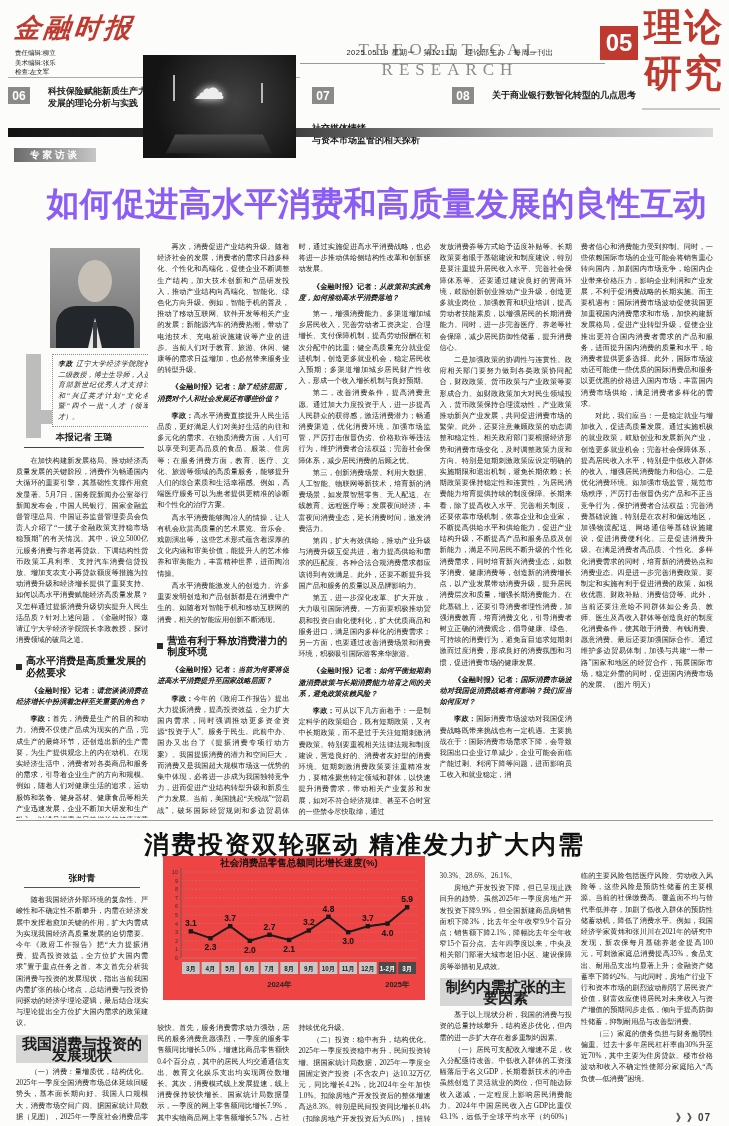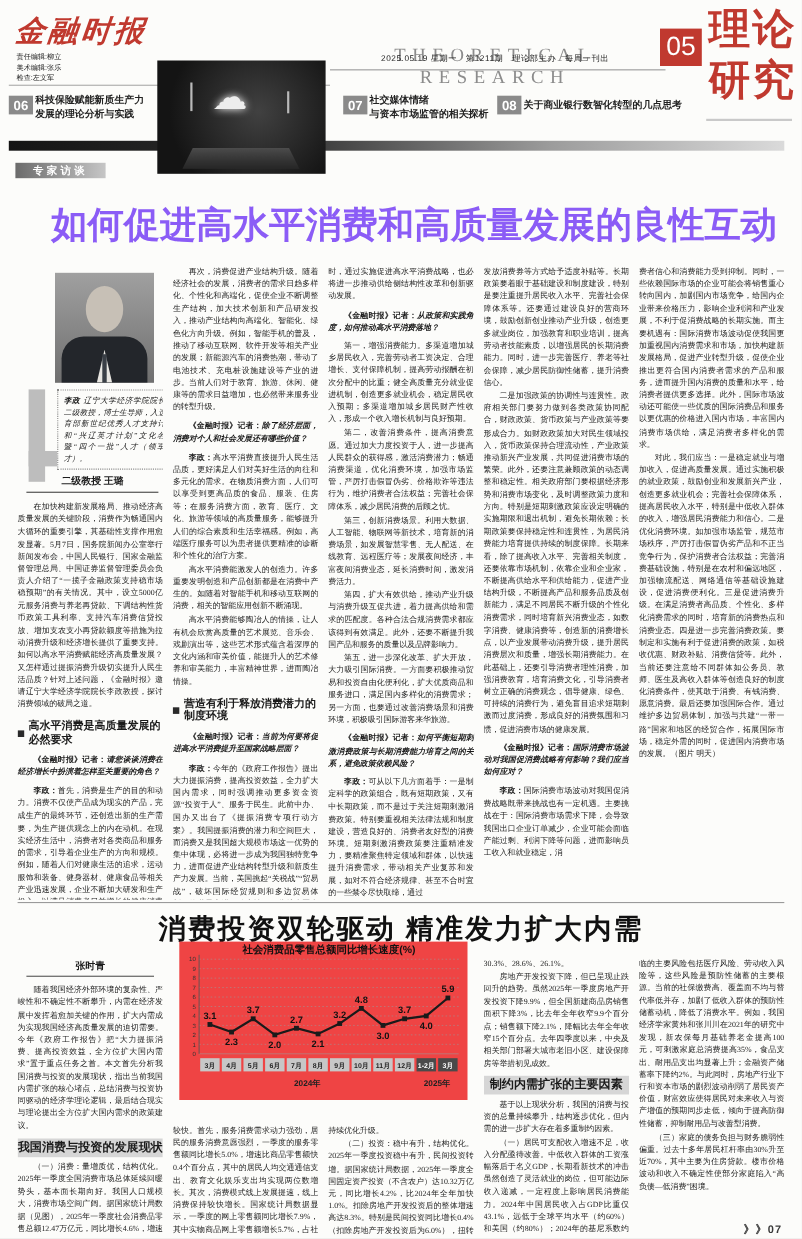--- a/index.html
+++ b/index.html
@@ -11,28 +11,28 @@
         font-weight:bold;font-size:27px;color:#c0392f;letter-spacing:3px;transform:skewX(-6deg);}
   .editors{position:absolute;left:15px;top:48px;font-size:6.5px;line-height:9.5px;color:#222;
         font-family:"Liberation Sans",sans-serif;}
   .rule-left{position:absolute;left:8px;top:77px;width:292px;height:1px;background:#aaa;}
   .eng{position:absolute;left:295px;top:24px;width:310px;text-align:center;
         font-family:"Liberation Serif",serif;font-size:17px;letter-spacing:6px;color:#8c8c8c;margin-top:16px;}
   .issue{position:absolute;left:295px;top:48px;width:310px;text-align:center;font-size:7.5px;color:#222;
         font-family:"Liberation Sans",sans-serif;letter-spacing:0.5px;}
   .rule-mid{position:absolute;left:300px;top:63px;width:305px;height:1px;background:#999;}
   .pagenum{position:absolute;left:600px;top:26px;width:38px;height:34px;background:#c0392f;color:#fff;
-        font-family:"Liberation Sans",sans-serif;font-weight:normal;font-size:24px;
+        font-family:"Liberation Sans",sans-serif;font-weight:bold;font-size:24px;
         display:flex;align-items:center;justify-content:center;}
   .secttitle{position:absolute;left:644px;top:4px;width:84px;font-family:"Liberation Sans",sans-serif;
         font-weight:900;font-size:38px;line-height:46px;color:#c0392f;letter-spacing:2px;}
   .rule-right{position:absolute;left:642px;top:108px;width:78px;height:2px;background:#c9c9c9;}
 
-  .nav-item{position:absolute;top:85px;display:flex;gap:2px;}
-  #nav1{left:8px;} #nav2{left:312px;} #nav3{left:452px;}
+  .nav-item{position:absolute;top:85px;display:flex;gap:18px;}
+  #nav1{left:8px;} #nav2{left:312px;flex-direction:column;} #nav3{left:452px;}
   .nav-num{width:22px;height:17px;background:#8a8a8a;color:#fff;font-family:"Liberation Sans",sans-serif;
         font-weight:bold;font-size:12px;display:flex;align-items:center;justify-content:center;margin-top:2px;}
   .nav-text{font-family:"Liberation Sans",sans-serif;font-weight:bold;font-size:9px;line-height:12px;color:#222;}
   .nav-text.single div:first-child{line-height:21px;}
 
   .head-photo{position:absolute;left:143px;top:55px;width:153px;height:103px;z-index:2;overflow:hidden;
         background:radial-gradient(circle at 60% 45%,#414141,#141414 75%);}
   .cloud{position:absolute;left:50px;top:14px;font-size:32px;color:#ededed;text-shadow:0 0 8px #fff;}
   .laptop{position:absolute;left:28px;bottom:4px;width:96px;height:22px;
         background:linear-gradient(#4c4c4c,#262626);transform:perspective(60px) rotateX(32deg);}
@@ -51,21 +51,21 @@
   .article{position:absolute;left:16px;top:242px;width:697px;height:576px;display:flex;gap:9px;}
   .col{flex:1 1 0;overflow:hidden;text-align:justify;font-size:7.2px;line-height:11.2px;color:#1b1b1b;}
   .body-p{margin:0 0 1px;text-indent:2em;}
   .noindent{text-indent:0;}
   .ap{font-family:"Liberation Sans",sans-serif;font-weight:bold;}
   .q{margin:5px 0;font-weight:bold;font-style:italic;text-indent:2em;}
   .q .qp{font-style:normal;font-family:"Liberation Sans",sans-serif;}
   .subhead{display:flex;align-items:center;gap:4px;font-family:"Liberation Sans",sans-serif;font-weight:bold;
         font-size:10px;margin:9px 0 7px;text-align:left;}
   .subhead .sq{width:6px;height:6px;background:#2a2a2a;flex:none;}
-  .boxhead{background:#d6d6d6;font-family:"Liberation Sans",sans-serif;font-weight:bold;font-size:11px;
+  .boxhead{background:#d6d6d6;font-family:"Liberation Sans",sans-serif;font-weight:bold;font-size:15px;
         text-align:center;padding:3px 0;margin:5px 0 4px;text-indent:0;}
 
   .author-block{position:relative;height:212px;margin-bottom:2px;}
   .l-vert{position:absolute;left:10px;top:112px;width:15px;height:84px;background:#bdbdbd;}
   .l-horiz{position:absolute;left:10px;top:168px;width:100px;height:14px;background:#bdbdbd;}
   .portrait{position:absolute;left:34px;top:6px;width:90px;height:100px;z-index:2;overflow:hidden;
         background:linear-gradient(#a0a0a0,#6f6f6f);}
   .p-head{position:absolute;left:28px;top:12px;width:34px;height:42px;border-radius:50%;background:#c7c0b6;}
   .p-suit{position:absolute;left:6px;bottom:0;width:78px;height:42px;border-radius:20px 20px 0 0;background:#23262b;}
   .p-shirt{position:absolute;left:38px;bottom:0;width:14px;height:30px;background:#e8e6e1;
@@ -154,36 +154,36 @@
         <div class="l-horiz"></div>
         <div class="portrait">
           <div class="p-head"></div>
           <div class="p-suit"></div>
           <div class="p-shirt"></div>
           <div class="p-tie"></div>
         </div>
         <div class="bio-box">
           <span class="bio-name">李政</span><span>辽宁大学经济学院院长，二级教授，博士生导师，入选教育部新世纪优秀人才支持计划和“兴辽英才计划”文化名家暨“四个一批”人才（领军人才）。</span>
         </div>
-        <div class="reporter">二级教授 王璐</div>
+        <div class="reporter">本报记者 王璐</div>
       </div>
       <div>
           <p class="body-p">在加快构建新发展格局、推动经济高质量发展的关键阶段，消费作为畅通国内大循环的重要引擎，其基础性支撑作用愈发显著。5月7日，国务院新闻办公室举行新闻发布会，中国人民银行、国家金融监督管理总局、中国证券监督管理委员会负责人介绍了“一揽子金融政策支持稳市场稳预期”的有关情况。其中，设立5000亿元服务消费与养老再贷款、下调结构性货币政策工具利率、支持汽车消费信贷投放、增加支农支小再贷款额度等措施为拉动消费升级和经济增长提供了重要支持。如何以高水平消费赋能经济高质量发展？又怎样通过提振消费升级切实提升人民生活品质？针对上述问题，《金融时报》邀请辽宁大学经济学院院长李政教授，探讨消费领域的破局之道。</p>
           <div class="subhead"><span class="sq"></span>高水平消费是高质量发展的必然要求</div>
           <p class="q"><span class="qp">《金融时报》记者：</span>请您谈谈消费在经济增长中扮演着怎样至关重要的角色？</p>
           <p class="body-p"><span class="ap">李政：</span>首先，消费是生产的目的和动力。消费不仅使产品成为现实的产品，完成生产的最终环节，还创造出新的生产需要，为生产提供观念上的内在动机。在现实经济生活中，消费者对各类商品和服务的需求，引导着企业生产的方向和规模。例如，随着人们对健康生活的追求，运动服饰和装备、健身器材、健康食品等相关产业迅速发展，企业不断加大研发和生产投入，以满足消费者日益增长的健康消费需求，从而扩大了生产，促进了经济增长和创新发展，激发了经济发展的新动能，衍生了与健康、健身相关的新产业、新业态。</p>
         </div>
     </div>
     <div class="col">
         <div>
           <p class="body-p">再次，消费促进产业结构升级。随着经济社会的发展，消费者的需求日趋多样化、个性化和高端化，促使企业不断调整生产结构，加大技术创新和产品研发投入，推动产业结构向高端化、智能化、绿色化方向升级。例如，智能手机的普及，推动了移动互联网、软件开发等相关产业的发展；新能源汽车的消费热潮，带动了电池技术、充电桩设施建设等产业的进步。当前人们对于教育、旅游、休闲、健康等的需求日益增加，也必然带来服务业的转型升级。</p>
           <p class="q"><span class="qp">《金融时报》记者：</span>除了经济层面，消费对个人和社会发展还有哪些价值？</p>
           <p class="body-p"><span class="ap">李政：</span>高水平消费直接提升人民生活品质，更好满足人们对美好生活的向往和多元化的需求。在物质消费方面，人们可以享受到更高品质的食品、服装、住房等；在服务消费方面，教育、医疗、文化、旅游等领域的高质量服务，能够提升人们的综合素质和生活幸福感。例如，高端医疗服务可以为患者提供更精准的诊断和个性化的治疗方案。</p>
+          <p class="body-p">高水平消费能够陶冶人的情操，让人有机会欣赏高质量的艺术展览、音乐会、戏剧演出等，这些艺术形式蕴含着深厚的文化内涵和审美价值，能提升人的艺术修养和审美能力，丰富精神世界，进而陶冶情操。</p>
           <p class="body-p">高水平消费能激发人的创造力。许多重要发明创造和产品创新都是在消费中产生的。如随着对智能手机和移动互联网的消费，相关的智能应用创新不断涌现。</p>
-          <p class="body-p">高水平消费能够陶冶人的情操，让人有机会欣赏高质量的艺术展览、音乐会、戏剧演出等，这些艺术形式蕴含着深厚的文化内涵和审美价值，能提升人的艺术修养和审美能力，丰富精神世界，进而陶冶情操。</p>
           <div class="subhead"><span class="sq"></span>营造有利于释放消费潜力的制度环境</div>
           <p class="q"><span class="qp">《金融时报》记者：</span>当前为何要将促进高水平消费提升至国家战略层面？</p>
           <p class="body-p"><span class="ap">李政：</span>今年的《政府工作报告》提出大力提振消费，提高投资效益，全力扩大国内需求，同时强调推动更多资金资源“投资于人”、服务于民生。此前中办、国办又出台了《提振消费专项行动方案》。我国提振消费的潜力和空间巨大，而消费又是我国超大规模市场这一优势的集中体现，必将进一步成为我国独特竞争力，进而促进产业结构转型升级和新质生产力发展。当前，美国挑起“关税战”“贸易战”，破坏国际经贸规则和多边贸易体制，使世界充满不确定性，因此扩大国内需求，特别是消费需求就显得更加必要和紧迫。</p>
         </div>
       </div>
     <div class="col">
         <div>
           <p class="body-p noindent">时，通过实施促进高水平消费战略，也必将进一步推动供给侧结构性改革和创新驱动发展。</p>
           <p class="q"><span class="qp">《金融时报》记者：</span>从政策和实践角度，如何推动高水平消费落地？</p>
           <p class="body-p">第一，增强消费能力。多渠道增加城乡居民收入，完善劳动者工资决定、合理增长、支付保障机制，提高劳动报酬在初次分配中的比重；健全高质量充分就业促进机制，创造更多就业机会，稳定居民收入预期；多渠道增加城乡居民财产性收入，形成一个收入增长机制与良好预期。</p>

